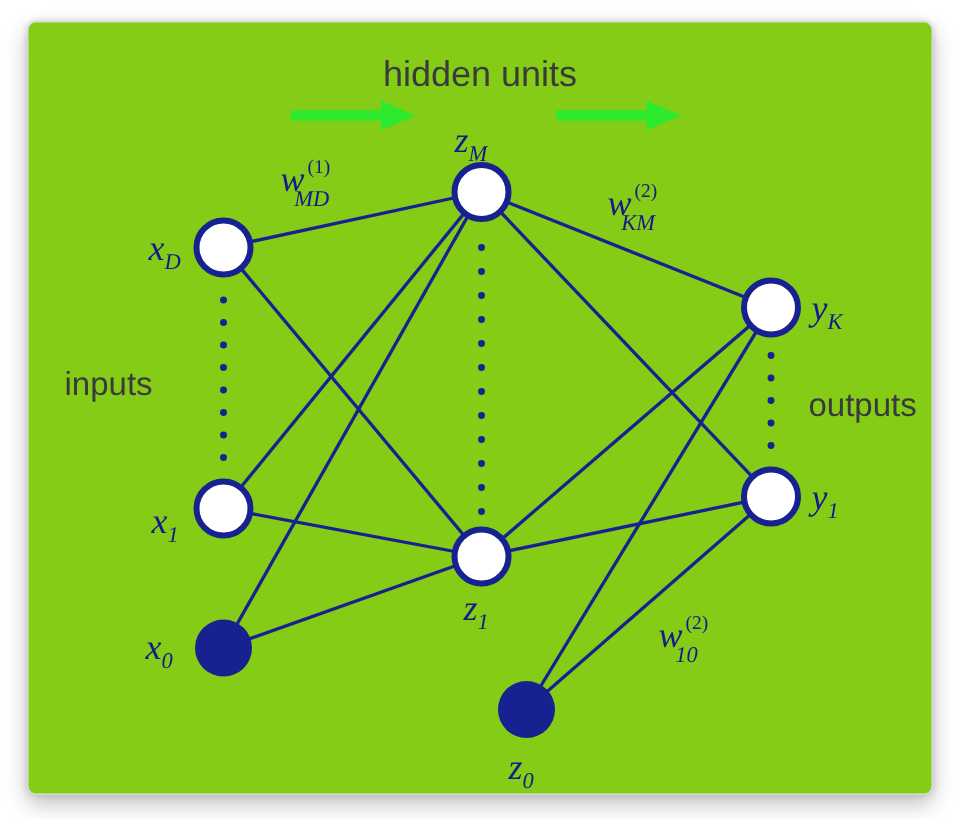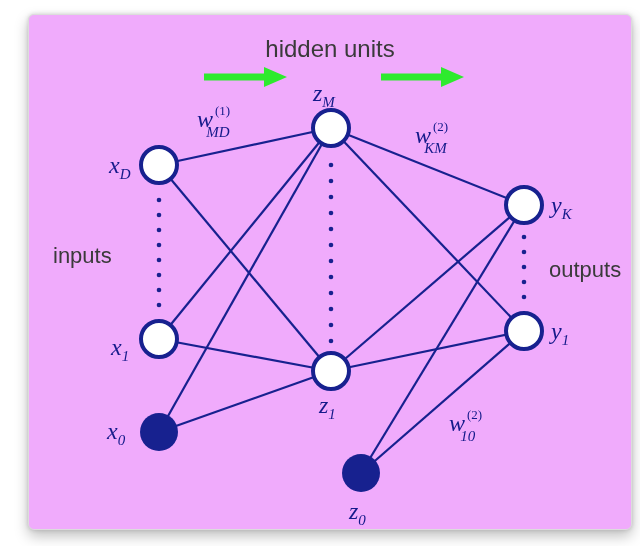--- a/index.html
+++ b/index.html
@@ -5,25 +5,25 @@
   html, body {
     margin: 0;
     padding: 0;
     width: 640px;
     height: 546px;
     background: #ffffff;
     font-family: Georgia, 'Times New Roman', serif;
   }
   .frame {
     position: absolute;
-    left: 28px;
+    left: 18px;
     top: 14px;
     width: 602px;
     height: 514px;
-    background: #f0abfc;
+    background: #84cc16;
     border: 1px solid #dcdcdc;
     border-radius: 6px;
     box-shadow: 0 6px 14px rgba(0,0,0,0.25), 0 0 4px rgba(0,0,0,0.15);
     text-align: center;
   }
   svg {
     position: absolute;
     left: 0;
     top: 0;
   }

